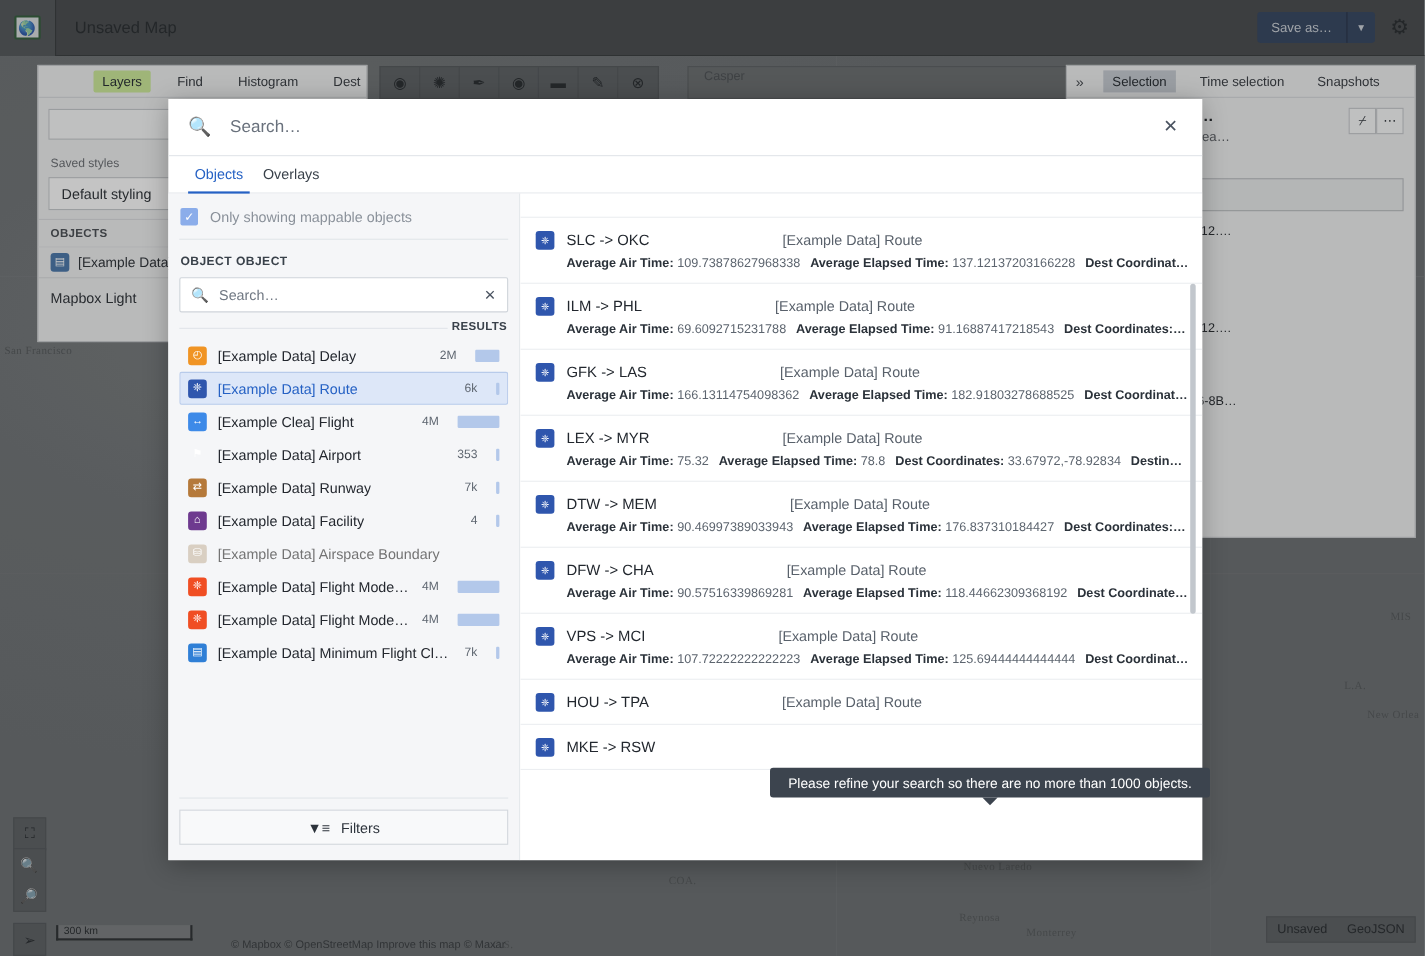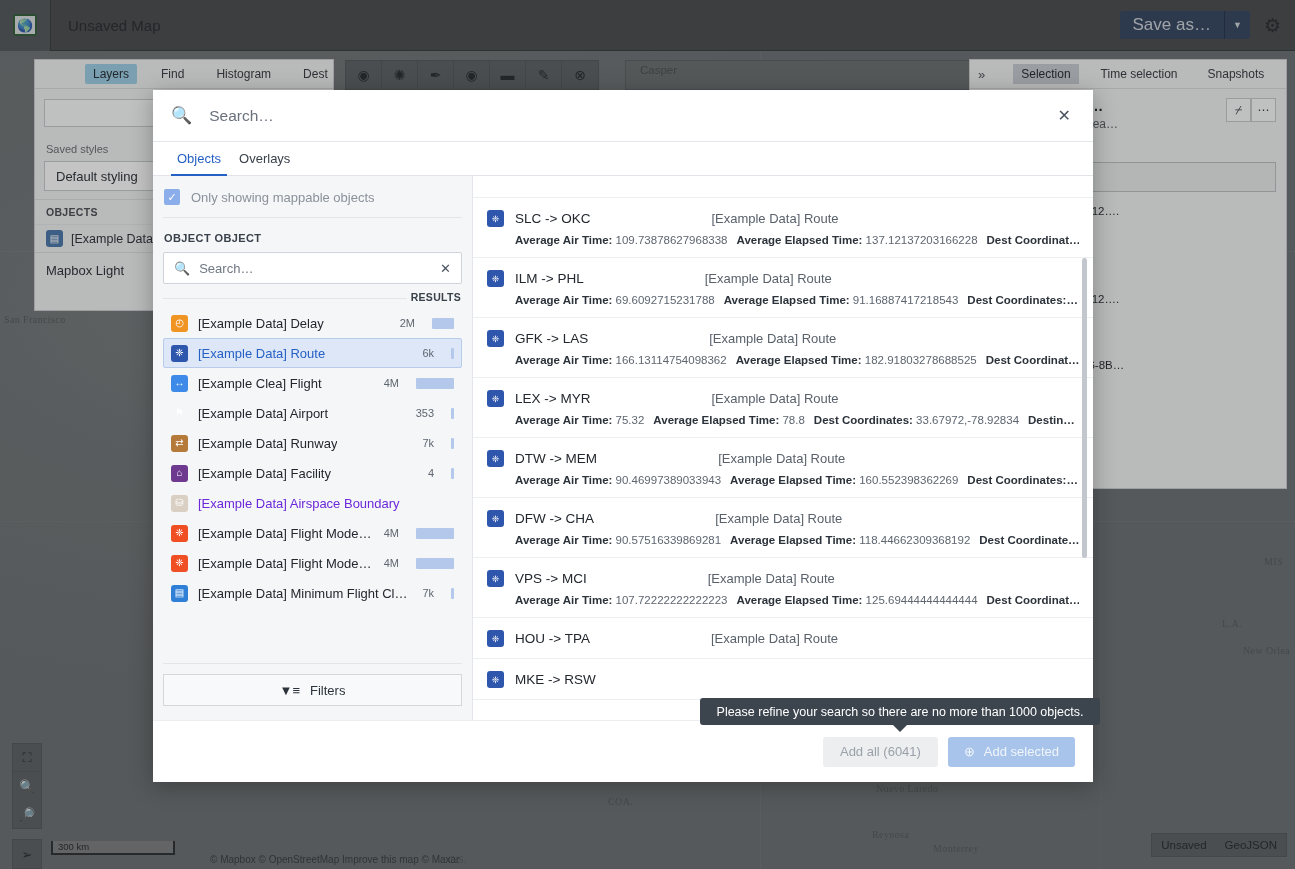--- a/index.html
+++ b/index.html
@@ -33,21 +33,21 @@
   }
   .topbar-title {
     margin-left: 17px; font-size: 15px; color: #2b3238; font-weight: 400;
   }
   .topbar-right { margin-left: auto; display: flex; align-items: center; padding-right: 14px; gap: 14px;}
   .save-btn {
     display: flex; height: 28px; background: #2e4b7a; border-radius: 3px; overflow: hidden;
     align-items: stretch;
   }
   .save-btn .lbl {
-    padding: 12px 13px; display: flex; align-items: center; color: #c9d3de; font-size: 17px;
+    padding: 12px 13px; display: flex; align-items: center; color: #c9d3de; font-size: 12px;
   }
   .save-btn .caret {
     width: 26px; display: flex; align-items: center; justify-content: center;
     border-left: 1px solid #24395e; color: #c9d3de; font-size: 9px;
   }
   .gear-ic { color: #2b3238; font-size: 19px; line-height: 1; }
 
   
   .map-canvas {
     position: absolute; top: 51px; left: 0; right: 0; bottom: 0;
@@ -67,21 +67,21 @@
   
   .left-panel {
     position: absolute; top: 59px; left: 34px; width: 300px; height: 252px;
     background: #eceef0; border: 1px solid #c7ccd0;
   }
   .lp-tabs {
     display: flex; align-items: center; height: 29px; font-size: 12px; color: #39414a;
     border-bottom: 1px solid #d4d8dc; padding-left: 50px; gap: 16px;
   }
   .lp-tabs .tab { padding: 3px 8px; }
-  .lp-tabs .tab.active { background: #7dd3fc; border-radius: 2px; color: #27313c; }
+  .lp-tabs .tab.active { background: #bef264; border-radius: 2px; color: #27313c; }
   .lp-tabs .collapse { margin-left: auto; margin-right: 9px; font-size: 13px; color: #4a525a;}
   .lp-add {
     margin: 10px 9px; height: 28px; border: 1px solid #c4c9ce; background: #f4f6f7;
     display: flex; align-items: center; justify-content: center; gap: 7px;
     font-size: 12.5px; color: #2f3740;
   }
   .lp-sub { padding: 6px 11px 0; font-size: 11px; color: #6b7279; }
   .lp-style {
     margin: 6px 9px 8px; height: 30px; border: 1px solid #c4c9ce; background: #fbfcfc;
     display: flex; align-items: center; padding-left: 11px; font-size: 13px; color: #2f3740;
@@ -120,21 +120,21 @@
   .right-panel {
     position: absolute; top: 59px; right: 8px; width: 318px; height: 430px;
     background: #eceef0; border: 1px solid #c7ccd0;
   }
   .rp-tabs {
     display: flex; align-items: center; height: 29px; font-size: 12px; color: #39414a;
     border-bottom: 1px solid #d4d8dc; gap: 14px; padding-left: 8px;
   }
   .rp-tabs .expand { font-size: 13px; color: #4a525a; margin-right: 4px;}
   .rp-tabs .tab { padding: 3px 8px; }
-  .rp-tabs .tab.active { background: #c2cbd6; border-radius: 0; color: #27313c; margin-left: 10px; }
+  .rp-tabs .tab.active { background: #c2cbd6; border-radius: 0; color: #27313c; }
   .rp-head { padding: 9px 10px 5px; display:flex; align-items:flex-start;}
   .rp-title { font-size: 14.5px; font-weight: bold; color: #222a31; }
   .rp-subtitle { font-size: 12px; color: #5c646c; margin-top: 3px;}
   .rp-actions { margin-left: auto; display: flex; gap: 0; }
   .rp-act {
     width: 25px; height: 24px; border: 1px solid #c3c8cd; background: #f4f6f7;
     display: flex; align-items: center; justify-content: center; font-size: 12px; color: #39414a;
   }
   .rp-events { padding: 4px 10px 8px; display:flex; align-items:center; gap: 9px; font-size:12.5px; color:#2f3740;}
   .rp-badge { background:#dfe3e7; border-radius:2px; padding:1px 7px; font-size:11.5px; color:#39414a;}
@@ -230,21 +230,21 @@
   .results-lbl::before {
     content:''; position:absolute; left:0; right:55px; top:14px; height:1px; background:#e2e5e9;
   }
 
   .ot-list { flex: 1; overflow: hidden; padding-top: 2px; }
   .ot-item {
     display: flex; align-items: center; height: 30px; padding: 0 7px; gap: 10px;
     border: 1px solid transparent; border-radius: 2px;
   }
   .ot-item.selected { background: #dde7f8; border-color: #b8cbea; }
-  .ot-item.disabled .ot-name { color: #6d28d9; }
+  .ot-item.disabled .ot-name { color: #737373; }
   .ot-ic {
     width: 17px; height: 17px; border-radius: 3px; flex: none;
     display: flex; align-items: center; justify-content: center;
     color: #fff; font-size: 10px; line-height: 1;
   }
   .ot-name { font-size: 13px; color: #23272e; white-space: nowrap; overflow: hidden; text-overflow: ellipsis;}
   .ot-item.selected .ot-name { color: #2561c4; }
   .ot-count { margin-left: auto; font-size: 11px; color: #5e6670; flex: none;}
   .ot-bar { height: 11px; background: #b3c8ea; border-radius: 1px; flex: none; margin-left: 7px; }
 
@@ -572,21 +572,21 @@
               <span class="res-type">[Example Data] Route</span>
             </div>
             <div class="res-meta"><b>Average Air Time:</b><span class="val"> 75.32</span><span class="sep"></span><b>Average Elapsed Time:</b><span class="val"> 78.8</span><span class="sep"></span><b>Dest Coordinates:</b><span class="val"> 33.67972,-78.92834</span><span class="sep"></span><b>Destin…</b></div>
           </div>
           <div class="res-item">
             <div class="res-top">
               <span class="res-ic">❈</span>
               <span class="res-title">DTW -&gt; MEM</span>
               <span class="res-type">[Example Data] Route</span>
             </div>
-            <div class="res-meta"><b>Average Air Time:</b><span class="val"> 90.46997389033943</span><span class="sep"></span><b>Average Elapsed Time:</b><span class="val"> 160.552398362269</span><span class="sep"></span><b>Dest Coordinates:…</b></div>
+            <div class="res-meta"><b>Average Air Time:</b><span class="val"> 90.46997389033943</span><span class="sep"></span><b>Average Elapsed Time:</b><span class="val"> 176.837310184427</span><span class="sep"></span><b>Dest Coordinates:…</b></div>
           </div>
           <div class="res-item">
             <div class="res-top">
               <span class="res-ic">❈</span>
               <span class="res-title">DFW -&gt; CHA</span>
               <span class="res-type">[Example Data] Route</span>
             </div>
             <div class="res-meta"><b>Average Air Time:</b><span class="val"> 90.57516339869281</span><span class="sep"></span><b>Average Elapsed Time:</b><span class="val"> 118.44662309368192</span><span class="sep"></span><b>Dest Coordinate…</b></div>
           </div>
           <div class="res-item">
@@ -610,22 +610,15 @@
               <span class="res-title">MKE -&gt; RSW</span>
             </div>
           </div>
         </div>
       <div class="res-sb-track">
         <div class="res-sb-thumb"></div>
       </div>
     </div>
   </div>
 
-  <div class="modal-footer">
-    <div class="btn-add-all">Add all (6041)</div>
-    <div class="btn-add-sel">
-      <span>⊕</span>
-      <span>Add selected</span>
-    </div>
-  </div>
 </div>
 
 <div class="tooltip">Please refine your search so there are no more than 1000 objects.</div>
 
 </body></html>

